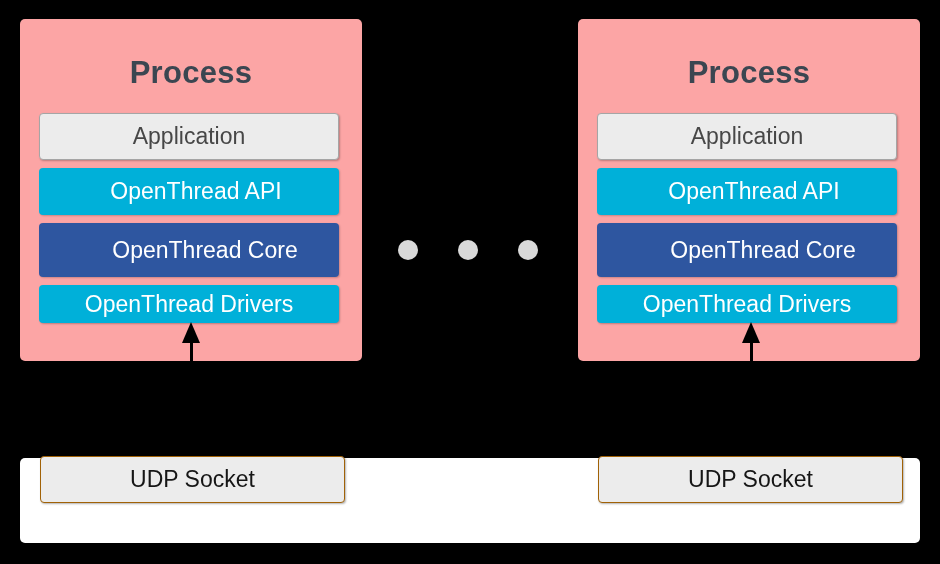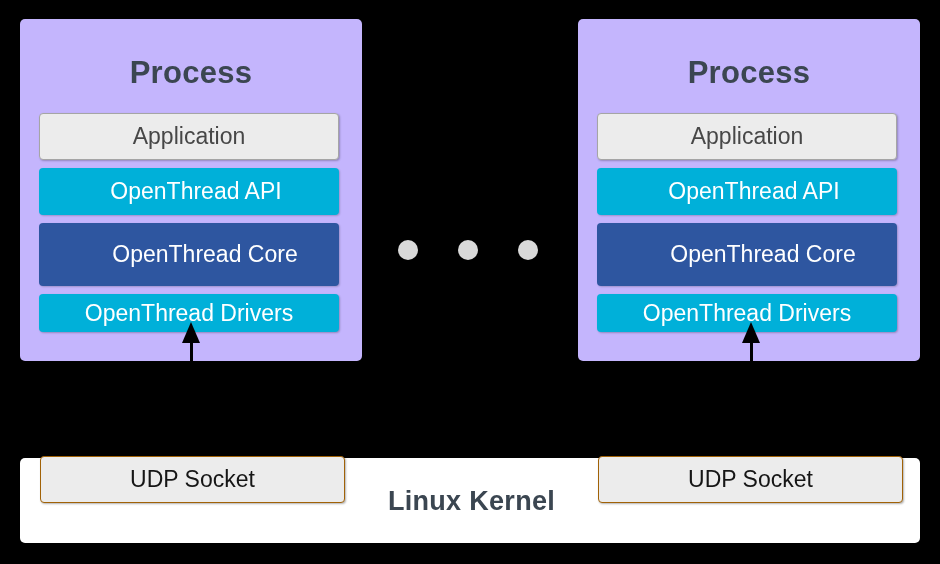--- a/index.html
+++ b/index.html
@@ -8,21 +8,21 @@
     background: #000;
     font-family: "Liberation Sans", sans-serif;
     position: relative;
     overflow: hidden;
   }
   .stage { position: absolute; left: 0; top: 0; width: 940px; height: 564px; background: #000; }
 
   
   .process {
     position: absolute; top: 19px; width: 342px; height: 342px;
-    background: #c4b5fd; border-radius: 5px;
+    background: #fca5a5; border-radius: 5px;
     box-shadow: 0 2px 6px rgba(0,0,0,0.5);
   }
   .process--left  { left: 20px; }
   .process--right { left: 578px; }
 
   .process__title {
     position: absolute; top: 36px; left: 0; right: 0;
     text-align: center;
     font-size: 31px; font-weight: 700; letter-spacing: 0.3px;
     color: #3b4651;
@@ -39,21 +39,21 @@
     box-sizing: border-box;
   }
   .layer--grey {
     height: 47px;
     background: #ececec;
     border: 1px solid #a5a5a5;
     color: #474747;
     box-shadow: 1px 1px 2px rgba(0,0,0,0.25);
   }
   .layer--api     { height: 47px; background: #00b0d9; color: #fff; box-shadow: 1px 1px 2px rgba(0,0,0,0.2); padding-left: 14px; }
-  .layer--core    { height: 63px; background: #2e56a0; color: #fff; box-shadow: 1px 1px 2px rgba(0,0,0,0.2); padding-left: 32px; }
+  .layer--core    { height: 54px; background: #2e56a0; color: #fff; box-shadow: 1px 1px 2px rgba(0,0,0,0.2); padding-left: 32px; }
   .layer--drivers { height: 38px; background: #00b0d9; color: #fff; box-shadow: 1px 1px 2px rgba(0,0,0,0.25); }
 
   
   .arrow-head {
     position: absolute; top: 322px;
     width: 0; height: 0;
     border-left: 9px solid transparent;
     border-right: 9px solid transparent;
     border-bottom: 21px solid #000;
   }
@@ -150,19 +150,18 @@
 
   <div class="arrow-head arrow-head--left"></div>
   <div class="arrow-shaft arrow-shaft--left"></div>
   <div class="arrow-head arrow-head--right"></div>
   <div class="arrow-shaft arrow-shaft--right"></div>
 
   <div class="kernel">
     <div class="socket socket--left">
       <span>UDP Socket</span>
     </div>
-    <div class="kernel__label">Linux Kernel</div>
     <div class="socket socket--right">
       <span>UDP Socket</span>
     </div>
   </div>
 
 </div>
 
 </body></html>

